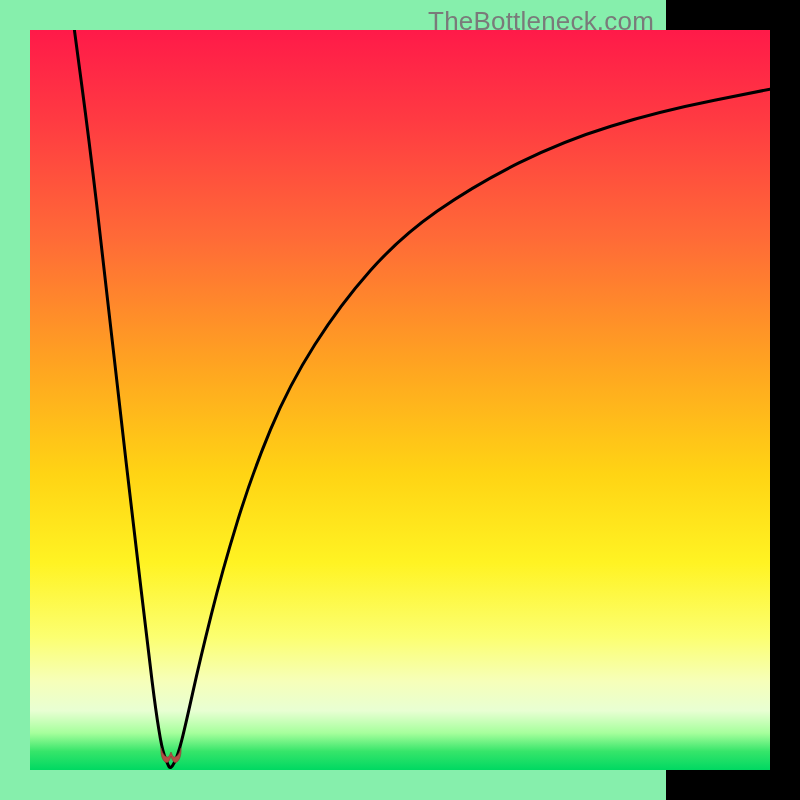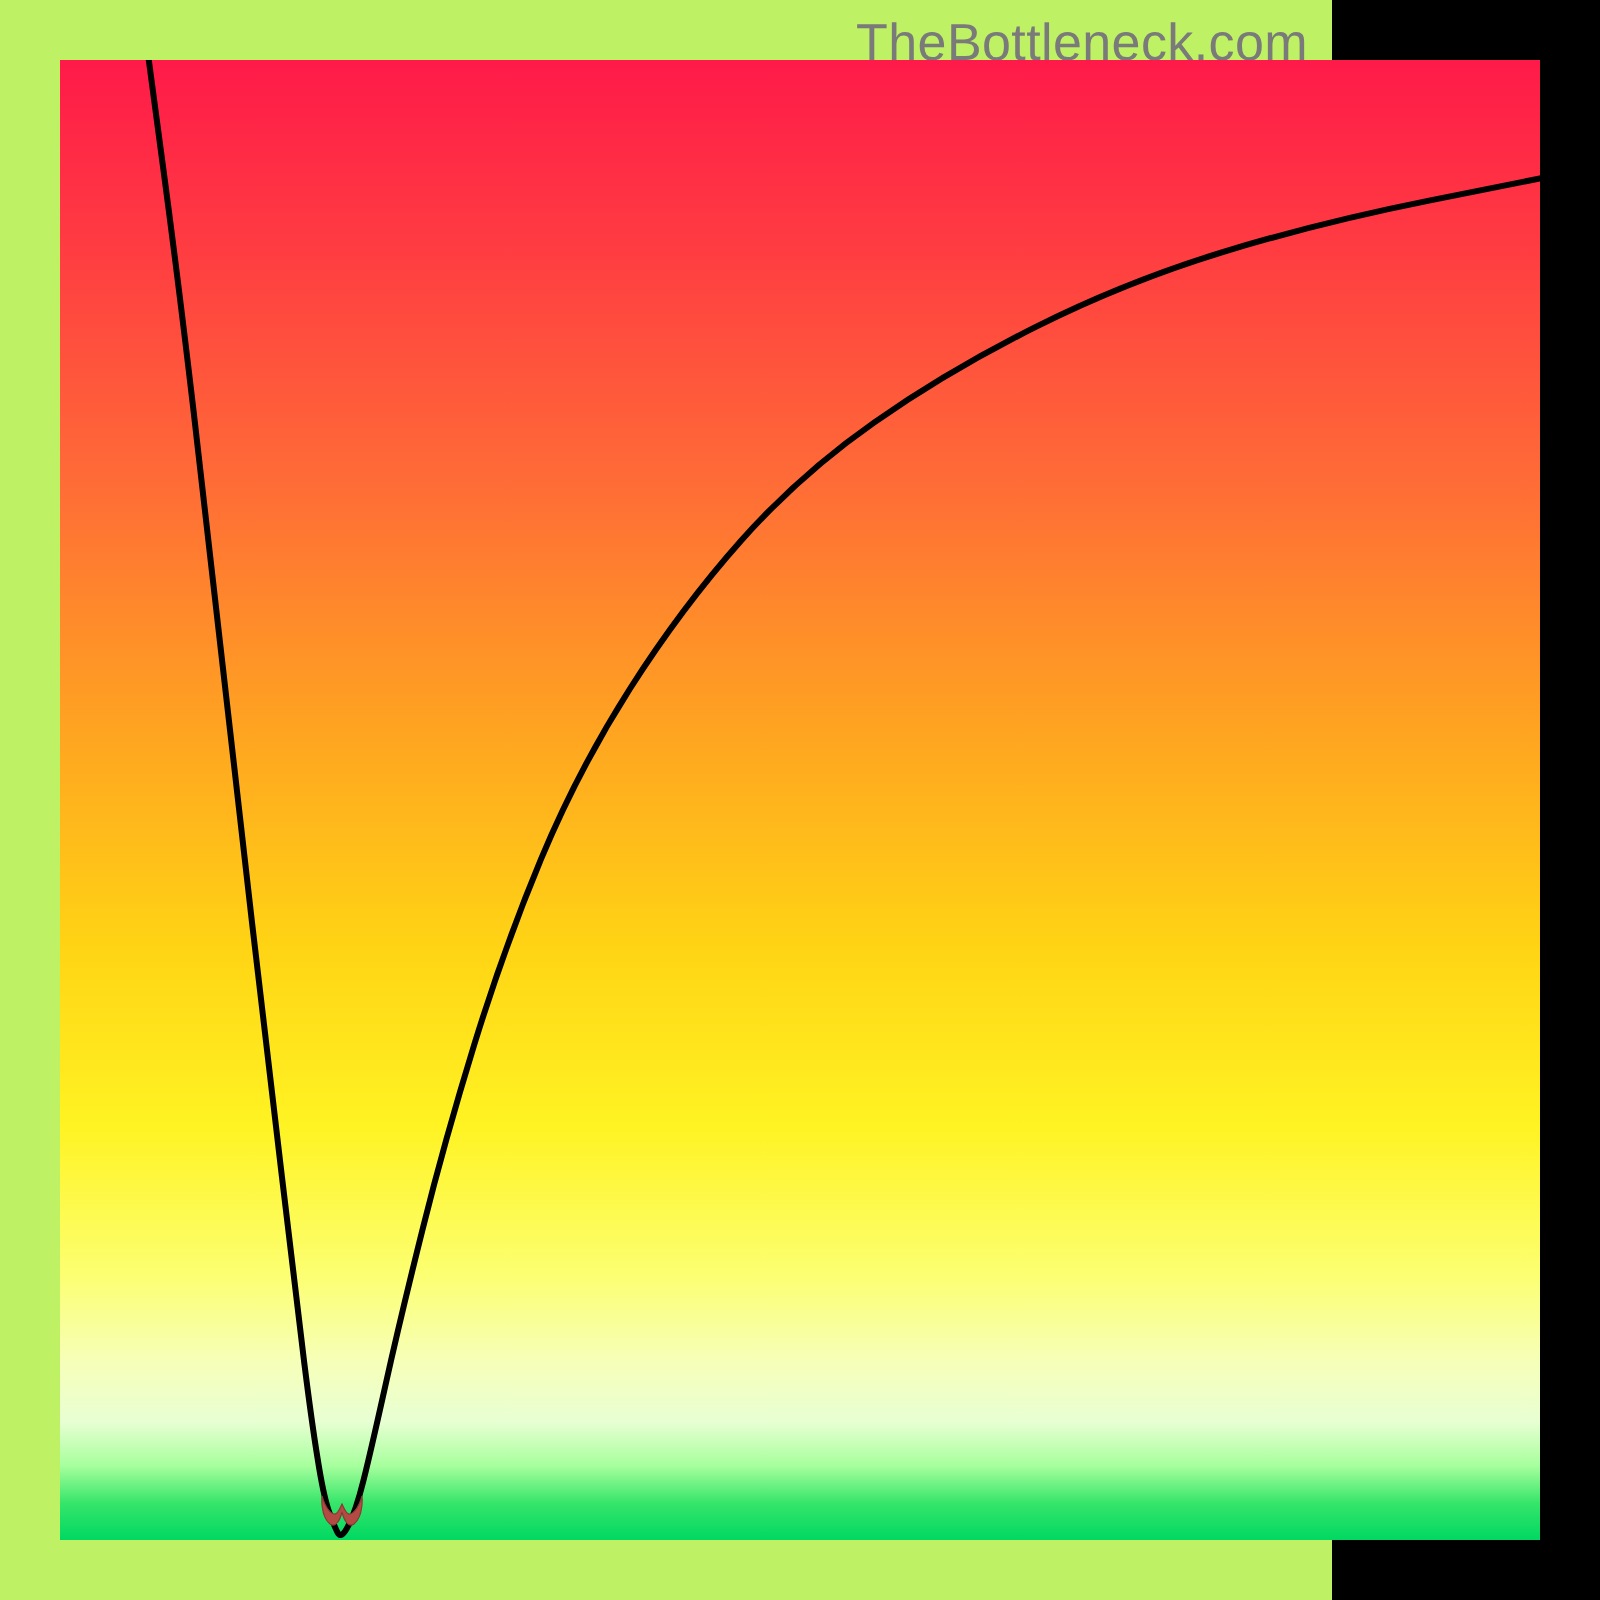--- a/index.html
+++ b/index.html
@@ -10,21 +10,21 @@
     background: #000;
     overflow: hidden;
     font-family: Arial, Helvetica, sans-serif;
   }
   .frame {
     position: absolute;
     left: 0;
     top: 0;
     width: 666px;
     height: 800px;
-    background: #bef264;
+    background: #86efac;
   }
   .watermark {
     position: absolute;
     top: 6px;
     right: 12px;
     color: #7a7a7a;
     font-size: 26px;
     font-weight: 400;
     letter-spacing: 0.2px;
     user-select: none;

